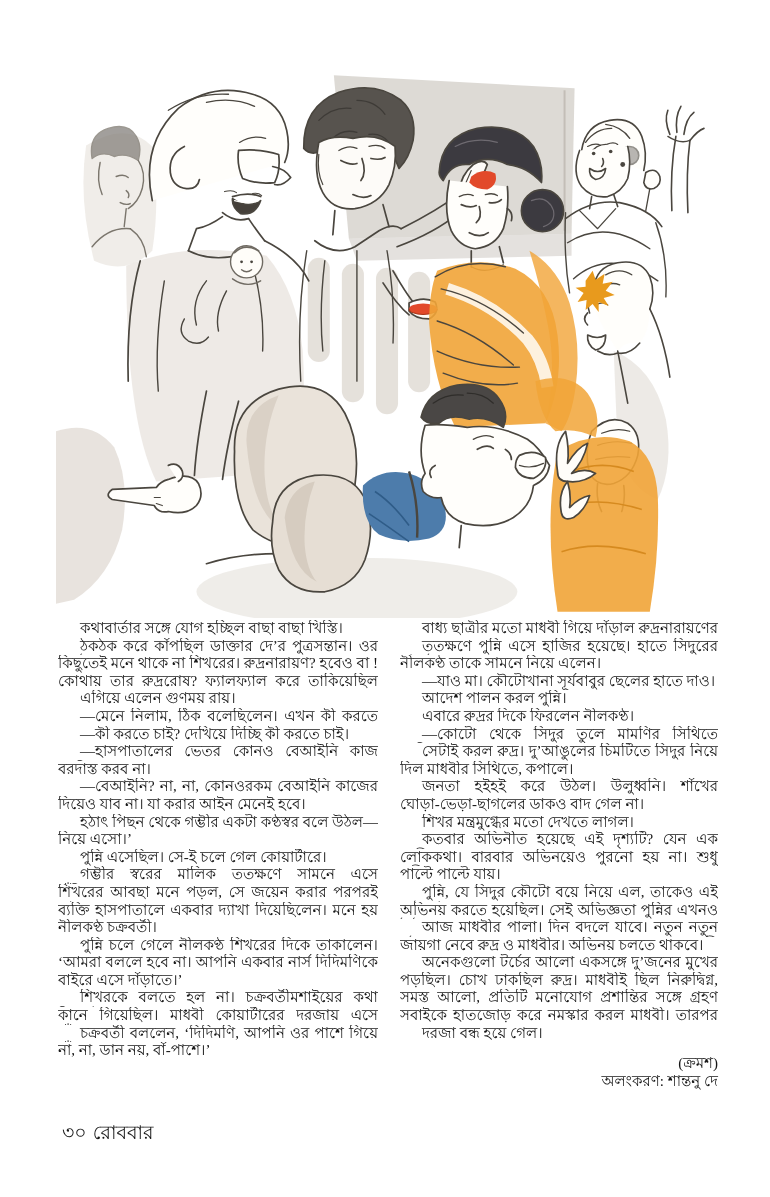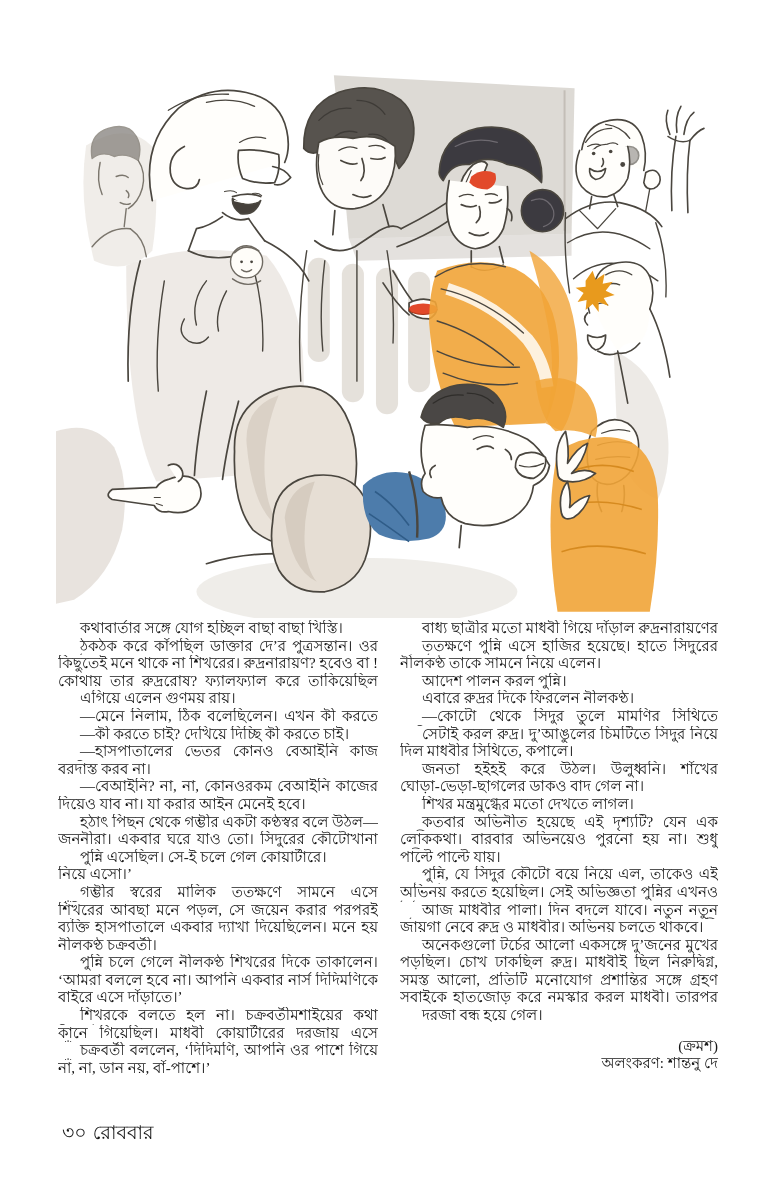--- a/index.html
+++ b/index.html
@@ -225,40 +225,40 @@
         <div class="line">কিছুতেই মনে থাকে না শিখরের। রুদ্রনারায়ণ? হবেও বা !</div>
         <div class="line end">কোথায় তার রুদ্ররোষ? ফ্যালফ্যাল করে তাকিয়েছিল বেচারা।</div>
         <div class="line indent end">এগিয়ে এলেন গুণময় রায়।</div>
         <div class="line indent end">—মেনে নিলাম, ঠিক বলেছিলেন। এখন কী করতে চান?</div>
         <div class="line indent end">—কী করতে চাই? দেখিয়ে দিচ্ছি কী করতে চাই।</div>
         <div class="line indent">—হাসপাতালের ভেতর কোনও বেআইনি কাজ আমি</div>
         <div class="line end">বরদাস্ত করব না।</div>
         <div class="line indent">—বেআইনি? না, না, কোনওরকম বেআইনি কাজের ধার</div>
         <div class="line end">দিয়েও যাব না। যা করার আইন মেনেই হবে।</div>
         <div class="line indent">হঠাৎ পিছন থেকে গম্ভীর একটা কণ্ঠস্বর বলে উঠল— ‘মা</div>
-        <div class="line">জননীরা। একবার ঘরে যাও তো। সিঁদুরের কৌটোখানা</div>
+        <div class="line end">নিয়ে এসো।’</div>
         <div class="line indent end">পুন্নি এসেছিল। সে-ই চলে গেল কোয়ার্টারে।</div>
-        <div class="line end">নিয়ে এসো।’</div>
         <div class="line indent">গম্ভীর স্বরের মালিক ততক্ষণে সামনে এসে দাঁড়িয়েছেন।</div>
         <div class="line">শিখরের আবছা মনে পড়ল, সে জয়েন করার পরপরই এই</div>
         <div class="line">ব্যক্তি হাসপাতালে একবার দ্যাখা দিয়েছিলেন। মনে হয় নাম—</div>
         <div class="line end">নীলকণ্ঠ চক্রবর্তী।</div>
         <div class="line indent">পুন্নি চলে গেলে নীলকণ্ঠ শিখরের দিকে তাকালেন। বললেন,</div>
         <div class="line">‘আমরা বললে হবে না। আপনি একবার নার্স দিদিমণিকে বলুন</div>
         <div class="line end">বাইরে এসে দাঁড়াতে।’</div>
         <div class="line indent">শিখরকে বলতে হল না। চক্রবর্তীমশাইয়ের কথা নিশ্চয়ই</div>
         <div class="line end">কানে গিয়েছিল। মাধবী কোয়ার্টারের দরজায় এসে দাঁড়াল।</div>
         <div class="line indent">চক্রবর্তী বললেন, ‘দিদিমণি, আপনি ওর পাশে গিয়ে দাঁড়ান।</div>
         <div class="line end">না, না, ডান নয়, বাঁ-পাশে।’</div>
       </div>
     <div class="col right">
       <div>
           <div class="line indent end">বাধ্য ছাত্রীর মতো মাধবী গিয়ে দাঁড়াল রুদ্রনারায়ণের পাশে।</div>
           <div class="line indent">ততক্ষণে পুন্নি এসে হাজির হয়েছে। হাতে সিঁদুরের কৌটো।</div>
           <div class="line end">নীলকণ্ঠ তাকে সামনে নিয়ে এলেন।</div>
+          <div class="line indent end">—যাও মা। কৌটোখানা সূর্যবাবুর ছেলের হাতে দাও।</div>
           <div class="line indent end">আদেশ পালন করল পুন্নি।</div>
           <div class="line indent end">এবারে রুদ্রর দিকে ফিরলেন নীলকণ্ঠ।</div>
           <div class="line indent end">—কোটো থেকে সিঁদুর তুলে মামণির সিঁথিতে লাগিয়ে দাও।</div>
           <div class="line indent">সেটাই করল রুদ্র। দু’আঙুলের চিমটিতে সিঁদুর নিয়ে লেপে</div>
           <div class="line end">দিল মাধবীর সিঁথিতে, কপালে।</div>
           <div class="line indent">জনতা হইহই করে উঠল। উলুধ্বনি। শাঁখের আওয়াজ।</div>
           <div class="line end">ঘোড়া-ভেড়া-ছাগলের ডাকও বাদ গেল না।</div>
           <div class="line indent end">শিখর মন্ত্রমুগ্ধের মতো দেখতে লাগল।</div>
           <div class="line indent">কতবার অভিনীত হয়েছে এই দৃশ্যটি? যেন এক প্রাচীন</div>
           <div class="line">লোককথা। বারবার অভিনয়েও পুরনো হয় না। শুধু কুশীলব</div>

